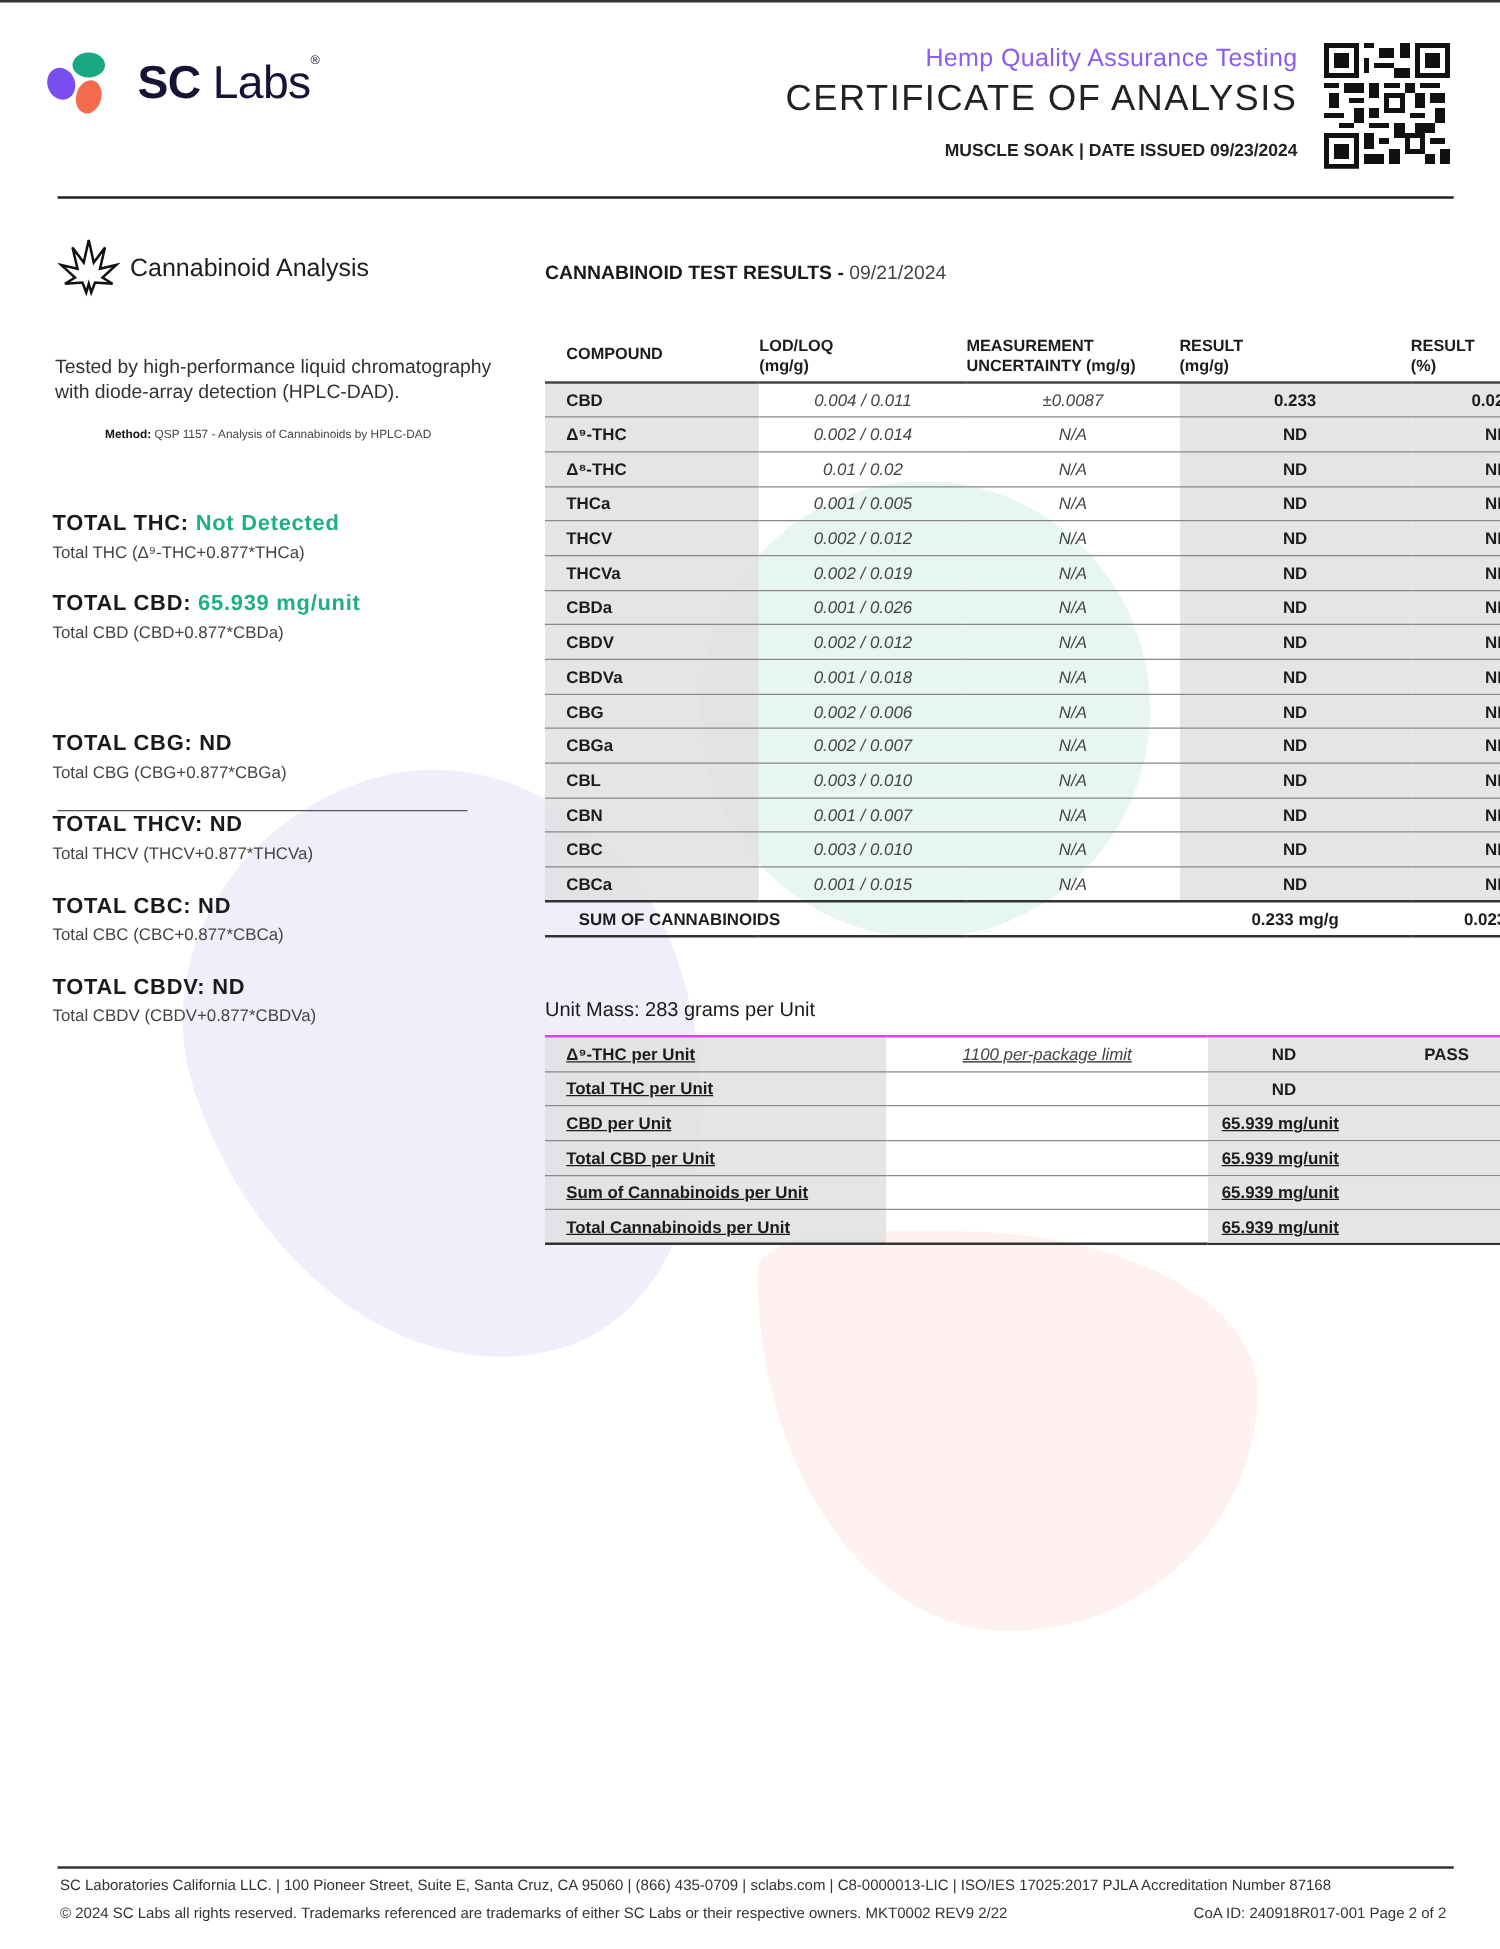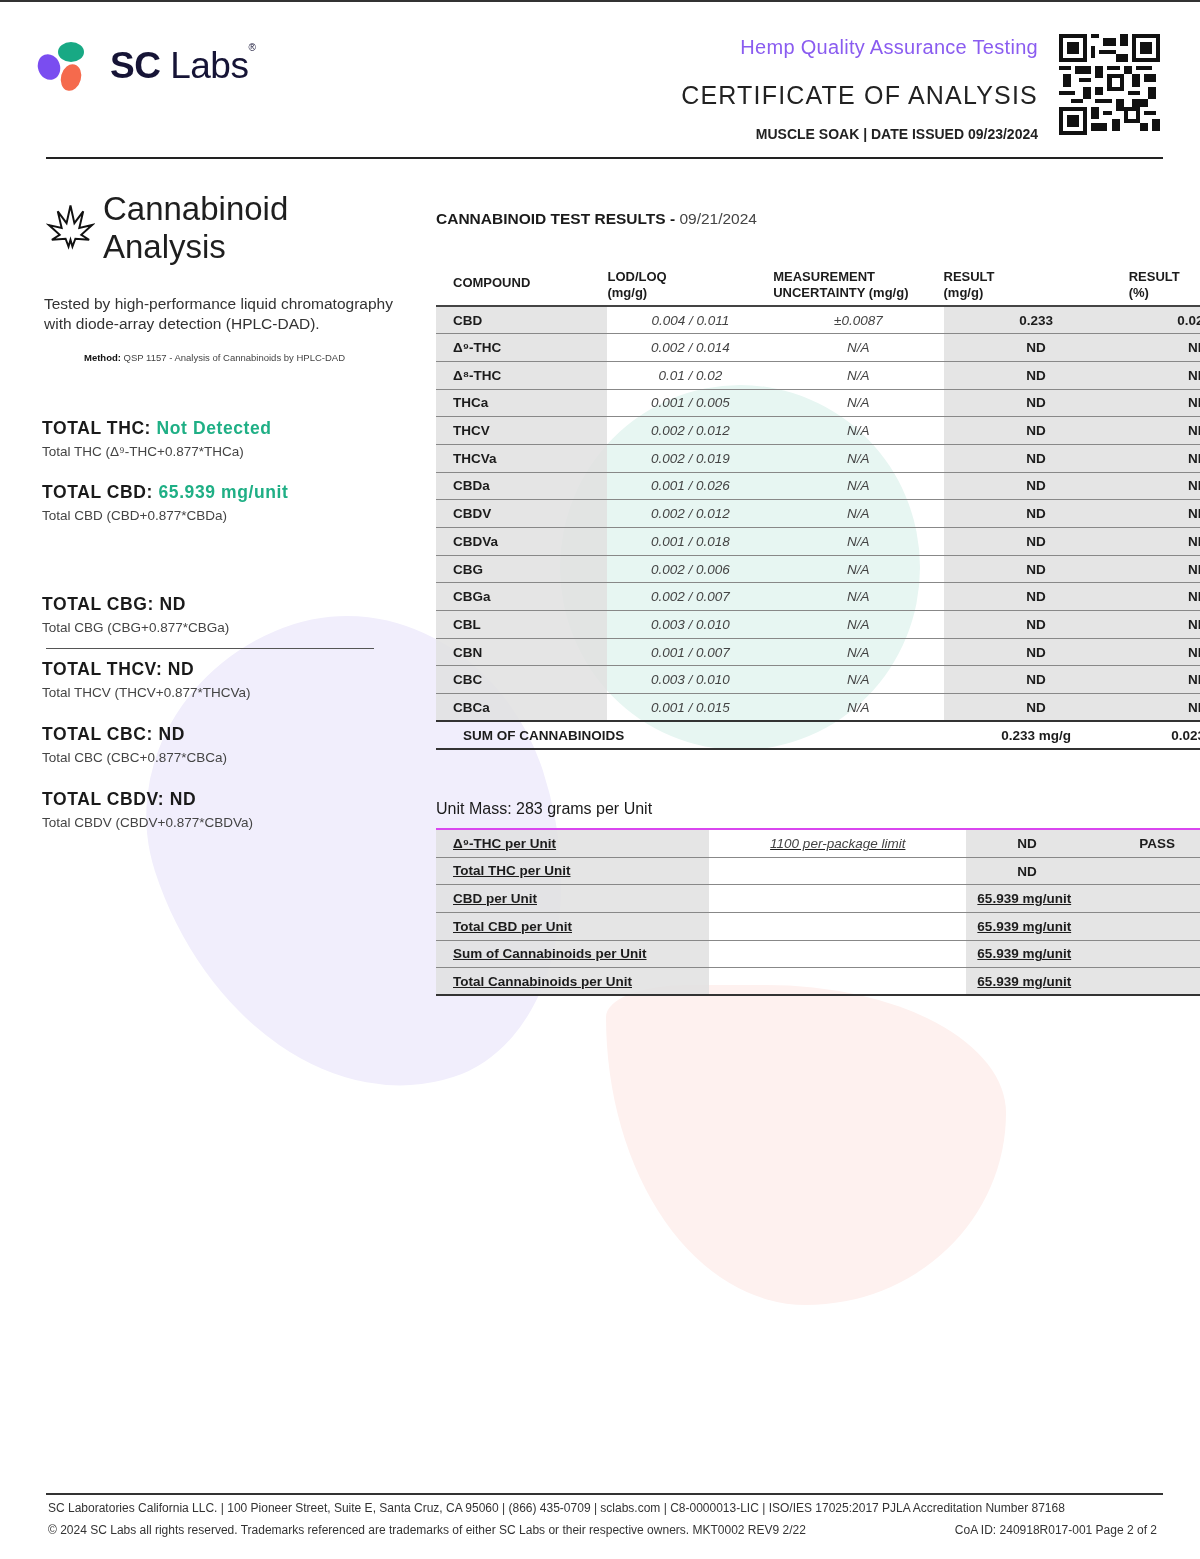--- a/index.html
+++ b/index.html
@@ -21,31 +21,31 @@
   .dot { position: absolute; border-radius: 50%; }
   .dot-green { left: 20px; top: 2px; width: 26px; height: 20px; background: #18a984; }
   .dot-purple { left: 0; top: 14px; width: 22px; height: 26px; background: #7a4df0; transform: rotate(-20deg); }
   .dot-orange { left: 23px; top: 24px; width: 20px; height: 27px; background: #f56a4d; transform: rotate(15deg); }
   .logo-text { margin-left: 20px; font-size: 37px; color: #161436; letter-spacing: -0.5px; }
   .logo-text b { font-weight: 800; }
   .logo-text .reg { font-size: 10px; vertical-align: super; position: relative; top: -14px; }
 
   .hdr-right { position: absolute; right: 162px; top: 36px; text-align: right; }
   .hdr-sub { font-size: 20px; color: #8a5cf0; letter-spacing: 0.3px; }
-  .hdr-title { font-size: 25px; color: #222; letter-spacing: 1.2px; margin-top: 22px; }
+  .hdr-title { font-size: 29px; color: #222; letter-spacing: 1.2px; margin-top: 4px; }
   .hdr-meta { font-size: 14px; color: #222; margin-top: 16px; font-weight: 600; }
   .qr { position: absolute; left: 1059px; top: 34px; width: 101px; height: 101px; }
 
   .hrule { position: absolute; left: 46px; top: 157px; width: 1117px; height: 2px; background: #222; }
 
   
   .left { position: absolute; left: 42px; top: 190px; width: 370px; }
   .sec-title { display: flex; align-items: center; margin-left: 4px; }
-  .sec-title h2 { font-size: 33px; font-weight: 500; margin-left: 8px; color: #1e1e1e; }
-  .intro { font-size: 15.5px; color: #333; line-height: 20px; margin-top: 28px; margin-left: 2px; }
+  .sec-title h2 { font-size: 20px; font-weight: 500; margin-left: 8px; color: #1e1e1e; }
+  .intro { font-size: 15.5px; color: #333; line-height: 20px; margin-top: 44px; margin-left: 2px; }
   .method { font-size: 9.5px; color: #444; margin-top: 18px; margin-left: 2px; padding-left: 40px; }
   .method b { color: #111; }
   .total { margin-top: 0; }
   .total h3 { font-size: 17.5px; font-weight: 700; letter-spacing: 0.6px; color: #1a1a1a; }
   .total h3 .green { color: #1faf85; }
   .total p { font-size: 13.5px; color: #444; margin-top: 5px; line-height: 16px; }
   .lrule { position: absolute; left: 4px; width: 328px; height: 1px; background: #555; }
 
   
   .right { position: absolute; left: 436px; top: 210px; width: 727px; }

